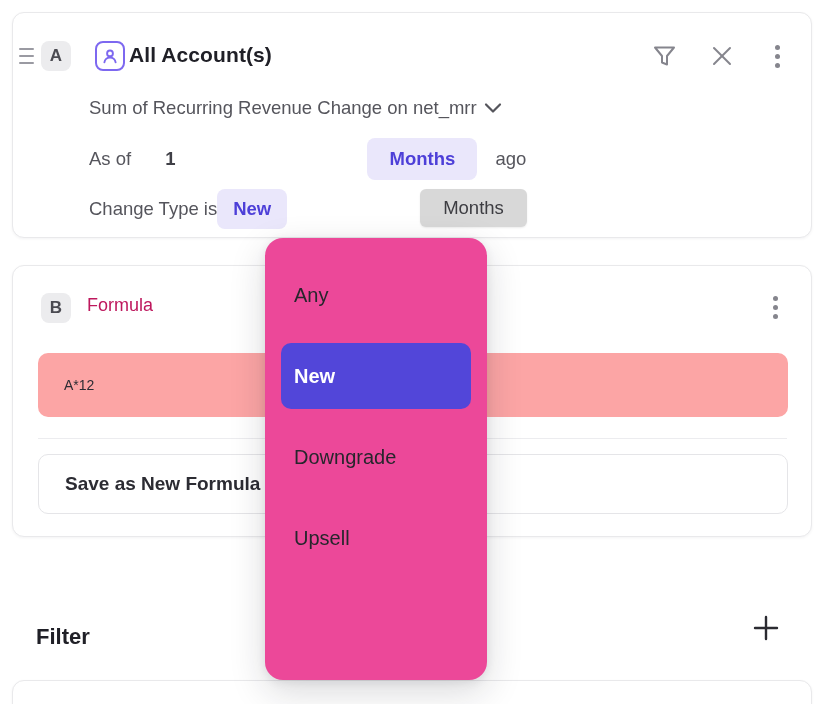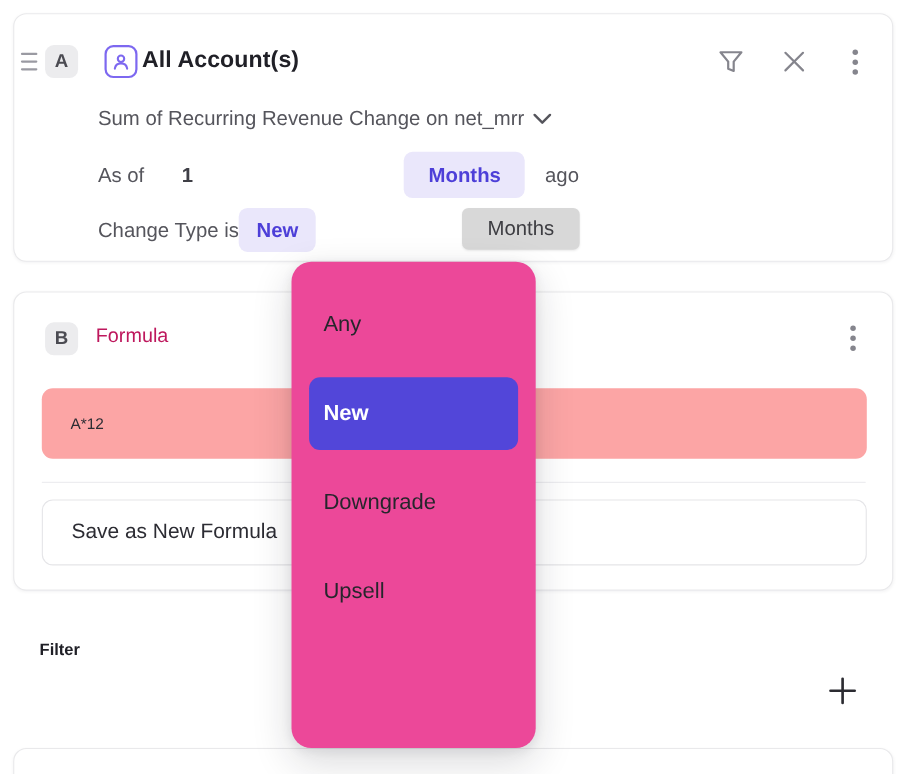--- a/index.html
+++ b/index.html
@@ -64,25 +64,25 @@
     font-weight: 500; color: #be185d; }
   #card-b .kebab { position: absolute; right: 26px; top: 30px; }
   .formula-input { position: absolute; left: 25px; top: 87px; width: 750px; height: 64px;
     background: #fca5a5; border: none; border-radius: 10px; font-size: 14px;
     color: #2c2c33; padding-left: 26px; font-family: "Liberation Sans", sans-serif;
     outline: none; }
   .divider { position: absolute; left: 25px; right: 24px; top: 172px; height: 1px;
     background: #ececef; }
   .save-btn { position: absolute; left: 25px; top: 188px; width: 750px; height: 60px;
     background: #fff; border: 1.5px solid #e5e5e8; border-radius: 10px;
-    font-size: 19px; color: #2c2c33; font-weight: 400; text-align: left;
+    font-size: 19px; color: #2c2c33; font-weight: 700; text-align: left;
     padding-left: 26px; font-family: "Liberation Sans", sans-serif; cursor: pointer; }
 
   
-  .filter-title { position: absolute; left: 36px; top: 582px; font-size: 15px;
+  .filter-title { position: absolute; left: 36px; top: 624px; font-size: 22px;
     font-weight: bold; color: #202027; }
   .add-filter { position: absolute; left: 748px; top: 610px; width: 36px; height: 36px;
     background: transparent; border: none; display: flex; align-items: center;
     justify-content: center; cursor: pointer; }
 
   
   .dropdown { position: absolute; left: 265px; top: 238px; width: 222px; height: 442px;
     background: #ec4899; border-radius: 18px; z-index: 50; padding: 24px 16px;
     box-shadow: 0 12px 36px rgba(25,25,40,0.16), 0 2px 10px rgba(25,25,40,0.08); }
   .dd-item { height: 66px; margin-bottom: 15px; display: flex; align-items: center;

